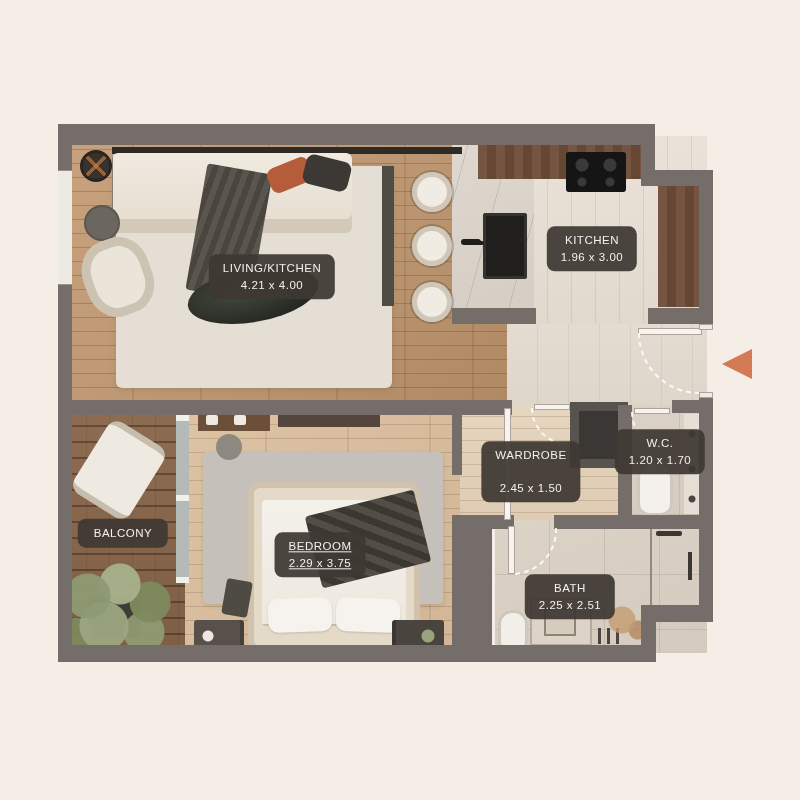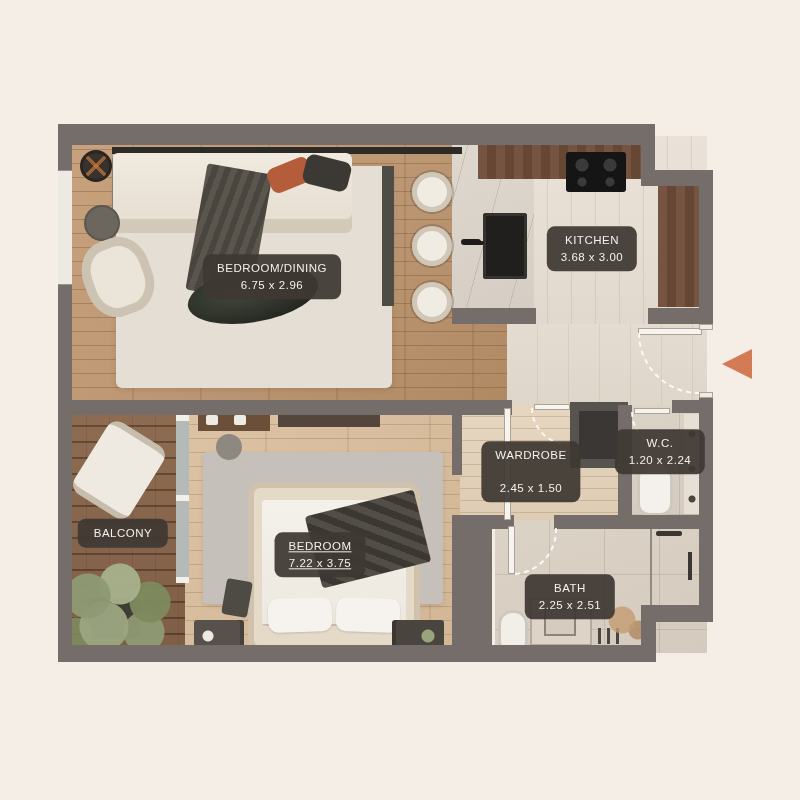--- a/index.html
+++ b/index.html
@@ -208,40 +208,40 @@
 <div class="doorleaf z4" style="left:504px;top:408px;width:7px;height:112px;"></div>
 
 <svg class="overlay" width="800" height="800" viewBox="0 0 800 800">
   <path d="M 639 333 A 60 60 0 0 0 699 393" fill="none" stroke="#FFFFFF" stroke-opacity=".85" stroke-width="2" stroke-dasharray="5 4"></path>
   <path d="M 632 412 A 36 36 0 0 0 668 448" fill="none" stroke="#FFFFFF" stroke-opacity=".85" stroke-width="2" stroke-dasharray="5 4"></path>
   <path d="M 556 528 A 44 44 0 0 1 512 574" fill="none" stroke="#FFFFFF" stroke-opacity=".85" stroke-width="2" stroke-dasharray="5 4"></path>
   <path d="M 532 408 A 36 36 0 0 0 568 444" fill="none" stroke="#FFFFFF" stroke-opacity=".8" stroke-width="2" stroke-dasharray="5 4"></path>
 </svg>
 
 <div class="room-label" style="left:272px;top:277px;">
-  <span>BEDROOM/DINING</span>
-  <span>6.75 x 2.96</span>
+  <span>LIVING/KITCHEN</span>
+  <span>4.21 x 4.00</span>
 </div>
 <div class="room-label" style="left:592px;top:249px;">
   <span>KITCHEN</span>
-  <span>3.68 x 3.00</span>
+  <span>1.96 x 3.00</span>
 </div>
 <div class="room-label" style="left:531px;top:472px;gap:16px;">
   <span>WARDROBE</span>
   <span>2.45 x 1.50</span>
 </div>
 <div class="room-label" style="left:660px;top:452px;">
   <span>W.C.</span>
-  <span>1.20 x 2.24</span>
+  <span>1.20 x 1.70</span>
 </div>
 <div class="room-label" style="left:570px;top:597px;">
   <span>BATH</span>
   <span>2.25 x 2.51</span>
 </div>
 <div class="room-label" style="left:320px;top:555px;text-decoration:underline;">
   <span>BEDROOM</span>
-  <span>7.22 x 3.75</span>
+  <span>2.29 x 3.75</span>
 </div>
 <div class="room-label" style="left:123px;top:533px;padding:6px 16px;">
   <span>BALCONY</span>
 </div>
 
 <div class="entry-arrow" style="left:722px;top:349px;"></div>
 
 </body></html>

